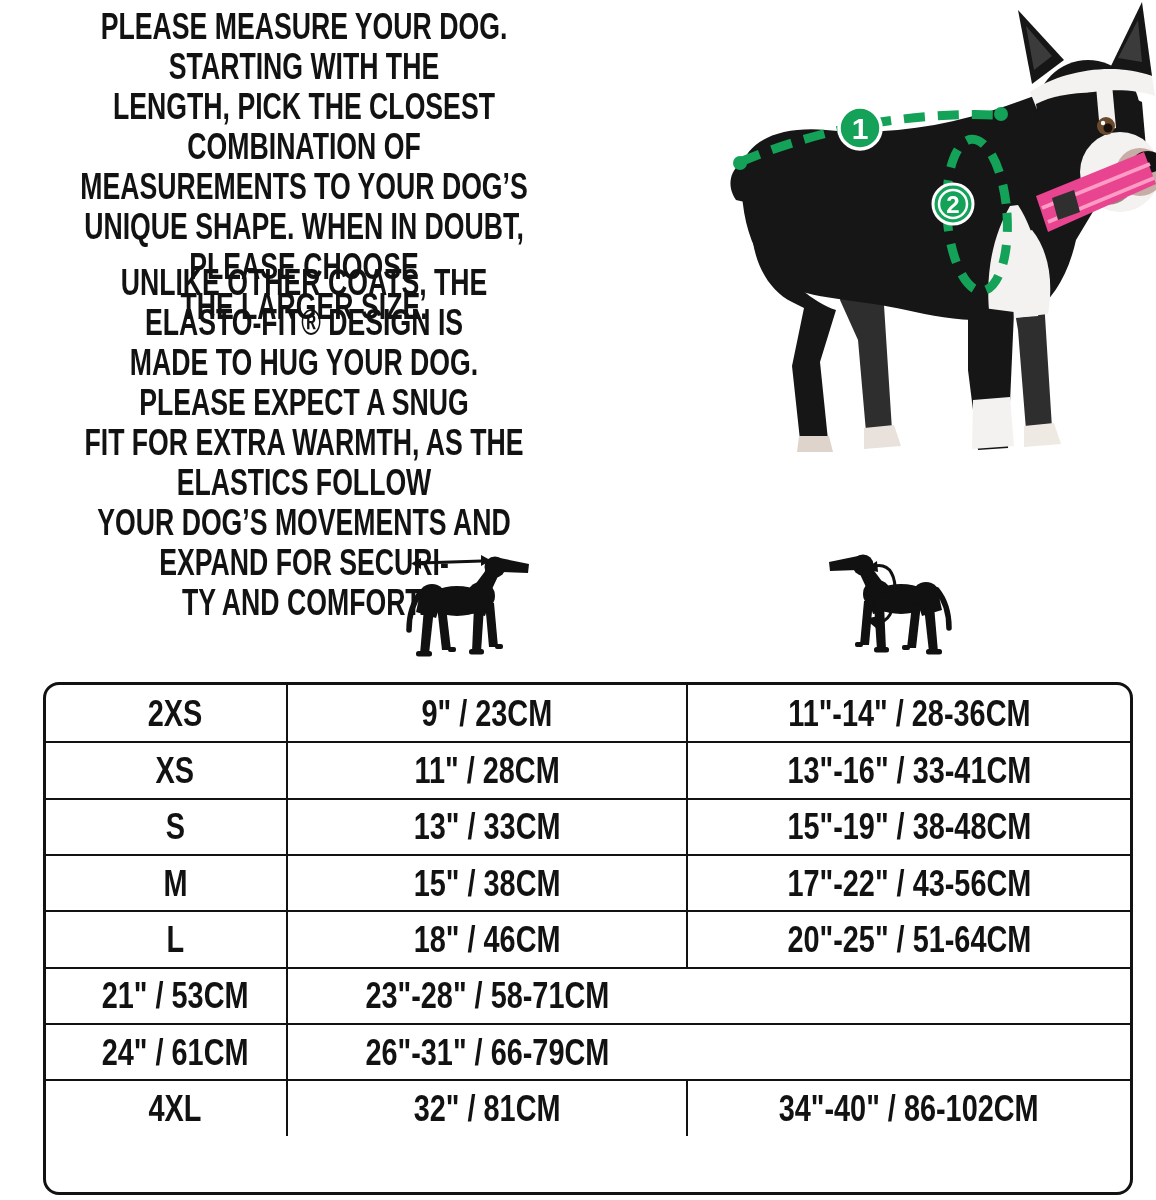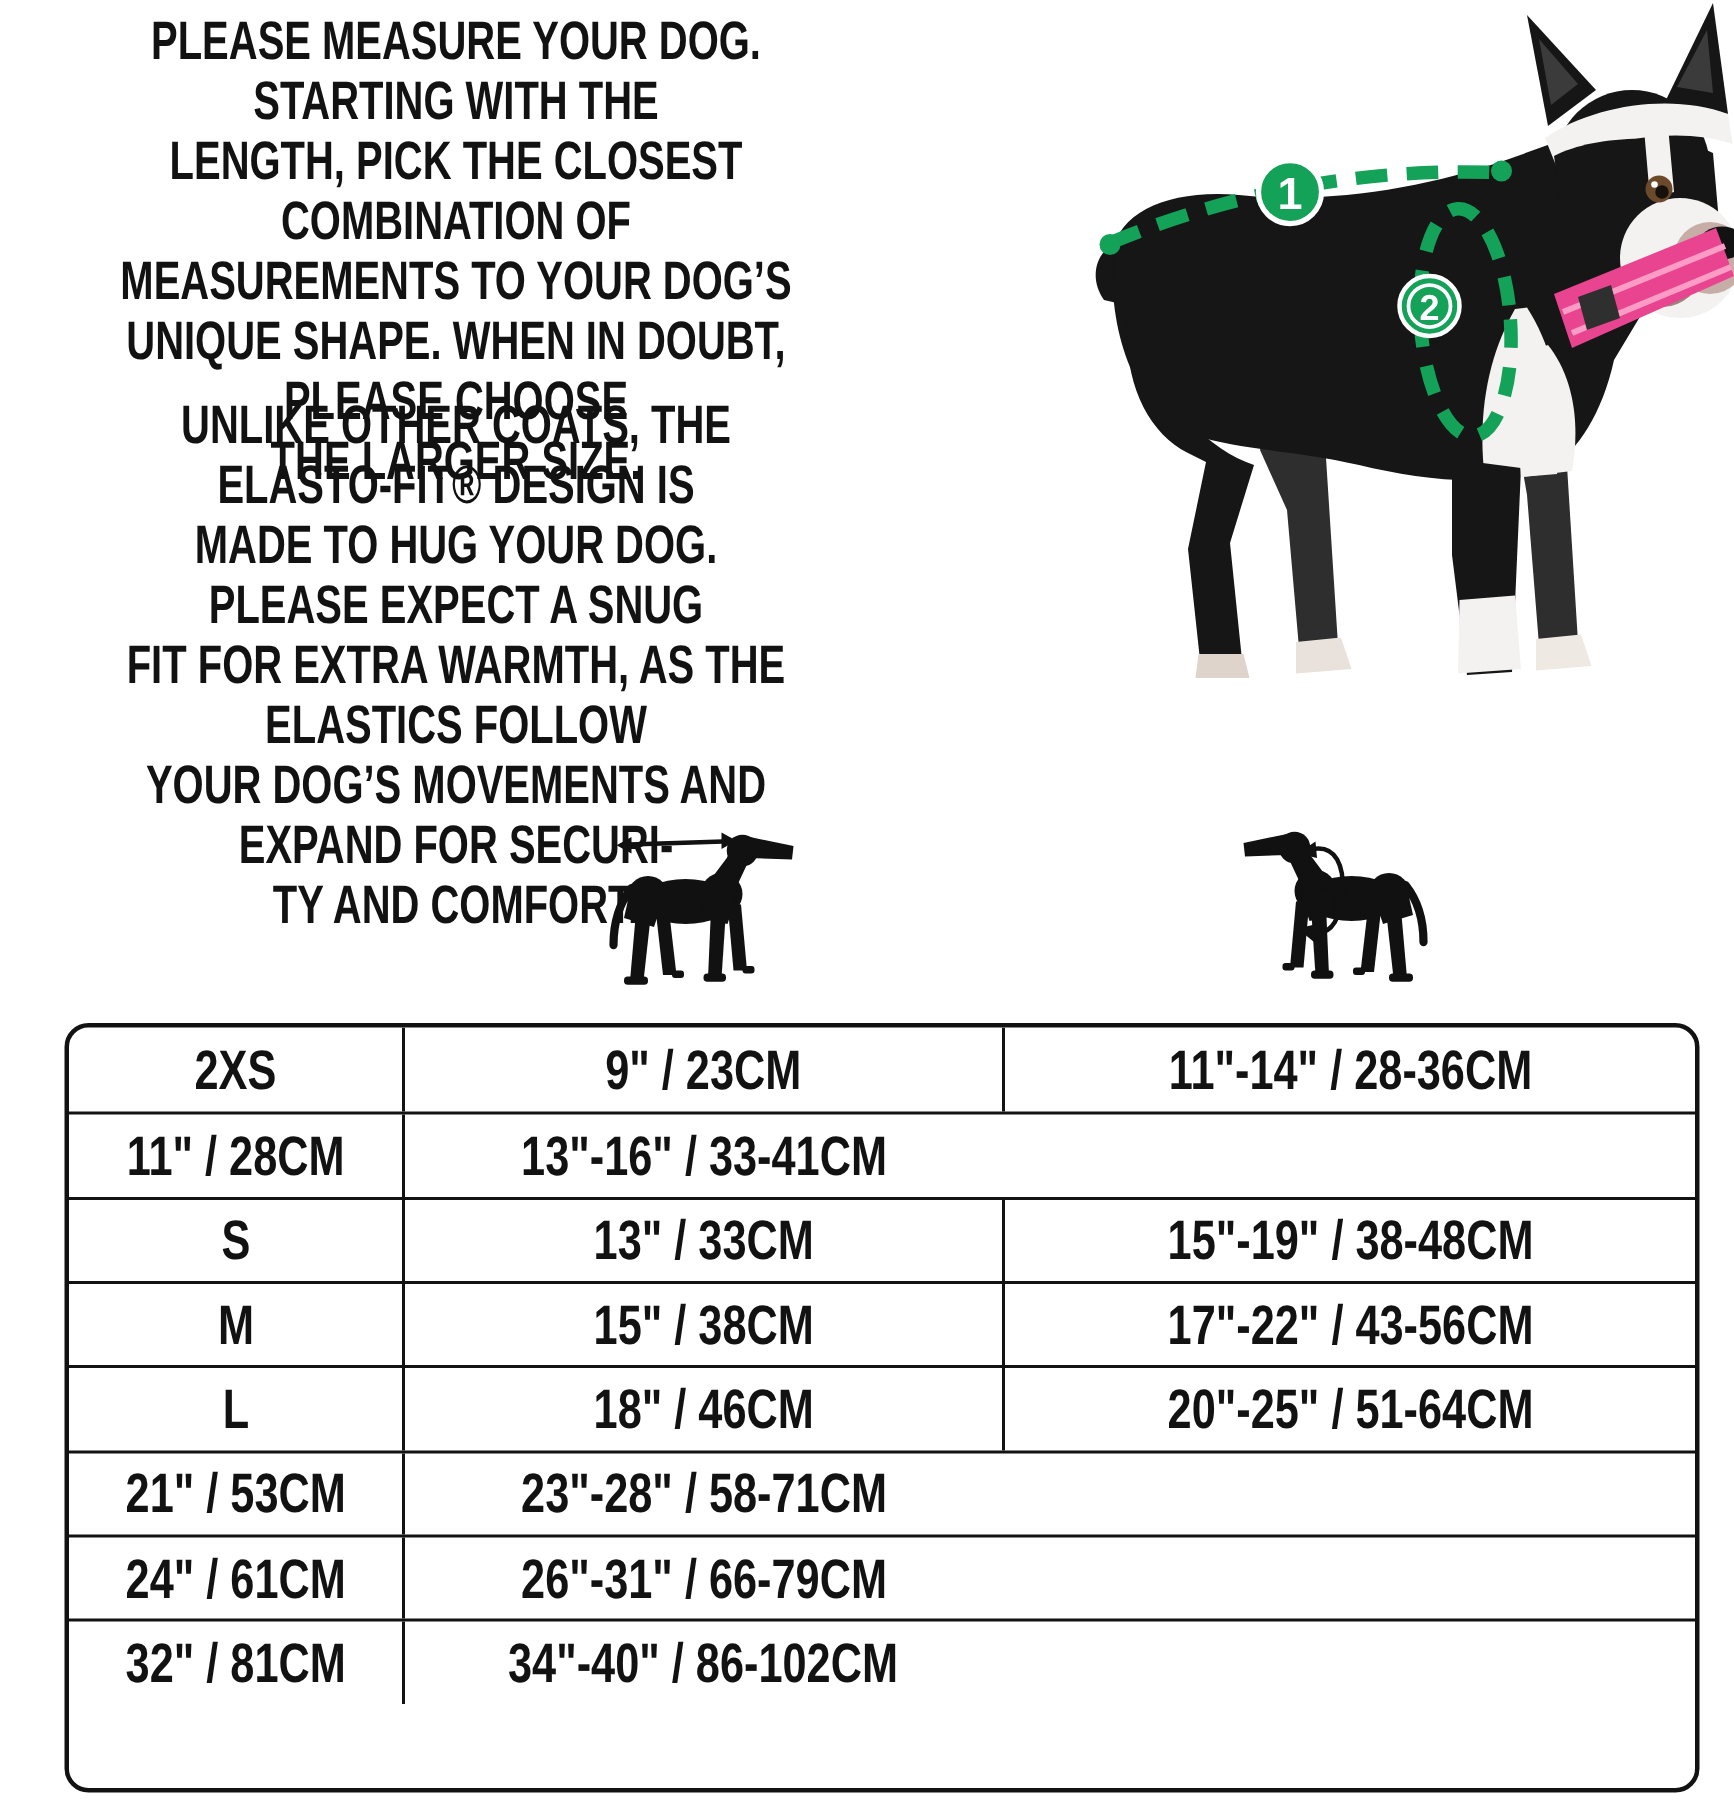--- a/index.html
+++ b/index.html
@@ -22,21 +22,21 @@
   #length-icon  { position:absolute; left:403px; top:551px; }
   #girth-icon   { position:absolute; left:813px; top:548px; }
 
   
   #size-table {
     position:absolute; left:43px; top:682px; width:1090px; height:513px;
     border:3px solid var(--ink,#121212); border-radius:16px;
     box-sizing:border-box; overflow:hidden;
     display:grid; grid-template-rows:repeat(9,1fr);
   }
-  .trow { display:grid; grid-template-columns:222px 400px 1fr; }
+  .trow { display:grid; grid-template-columns:222px 400px 1fr;padding-left:18px; }
   .trow + .trow { border-top:2px solid var(--ink,#121212); }
   .tcell {
     display:flex; align-items:center; justify-content:center;
     font-weight:bold; font-size:37px; line-height:1; overflow:hidden;
   }
   .tcell + .tcell { border-left:2px solid var(--ink,#121212); }
   .cnd { display:inline-block; transform:scaleX(0.78); transform-origin:50% 50%; white-space:nowrap; }
 
   .green-dash { fill:none; stroke:var(--green,#14a158); stroke-width:9; }
   .green-fill { fill:var(--green,#14a158); }
@@ -171,20 +171,23 @@
       </div>
       <div class="tcell">
         <span class="cnd">9" / 23CM</span>
       </div>
       <div class="tcell">
         <span class="cnd">11"-14" / 28-36CM</span>
       </div>
     </div>
     <div class="trow">
       <div class="tcell">
+        <span class="cnd">XS</span>
+      </div>
+      <div class="tcell">
         <span class="cnd">11" / 28CM</span>
       </div>
       <div class="tcell">
         <span class="cnd">13"-16" / 33-41CM</span>
       </div>
     </div>
     <div class="trow">
       <div class="tcell">
         <span class="cnd">S</span>
       </div>
@@ -228,19 +231,22 @@
     <div class="trow">
       <div class="tcell">
         <span class="cnd">24" / 61CM</span>
       </div>
       <div class="tcell">
         <span class="cnd">26"-31" / 66-79CM</span>
       </div>
     </div>
     <div class="trow">
       <div class="tcell">
+        <span class="cnd">4XL</span>
+      </div>
+      <div class="tcell">
         <span class="cnd">32" / 81CM</span>
       </div>
       <div class="tcell">
         <span class="cnd">34"-40" / 86-102CM</span>
       </div>
     </div>
   </div>
 
 </body></html>

